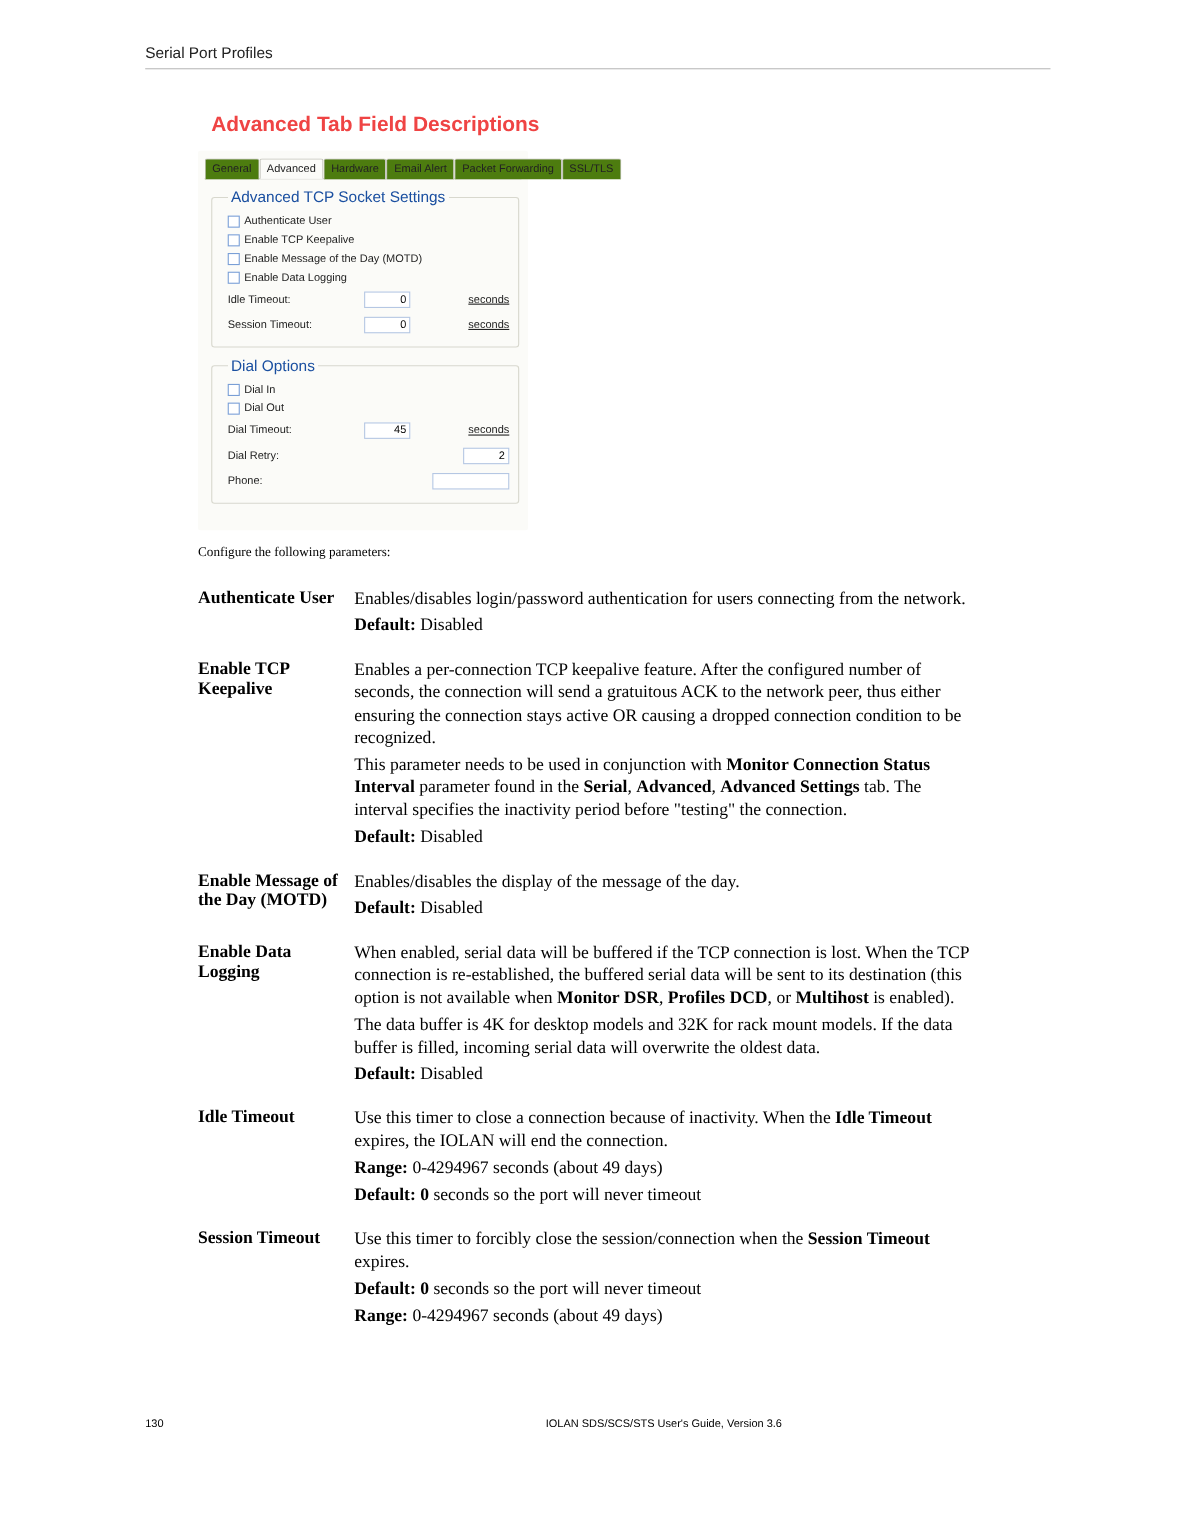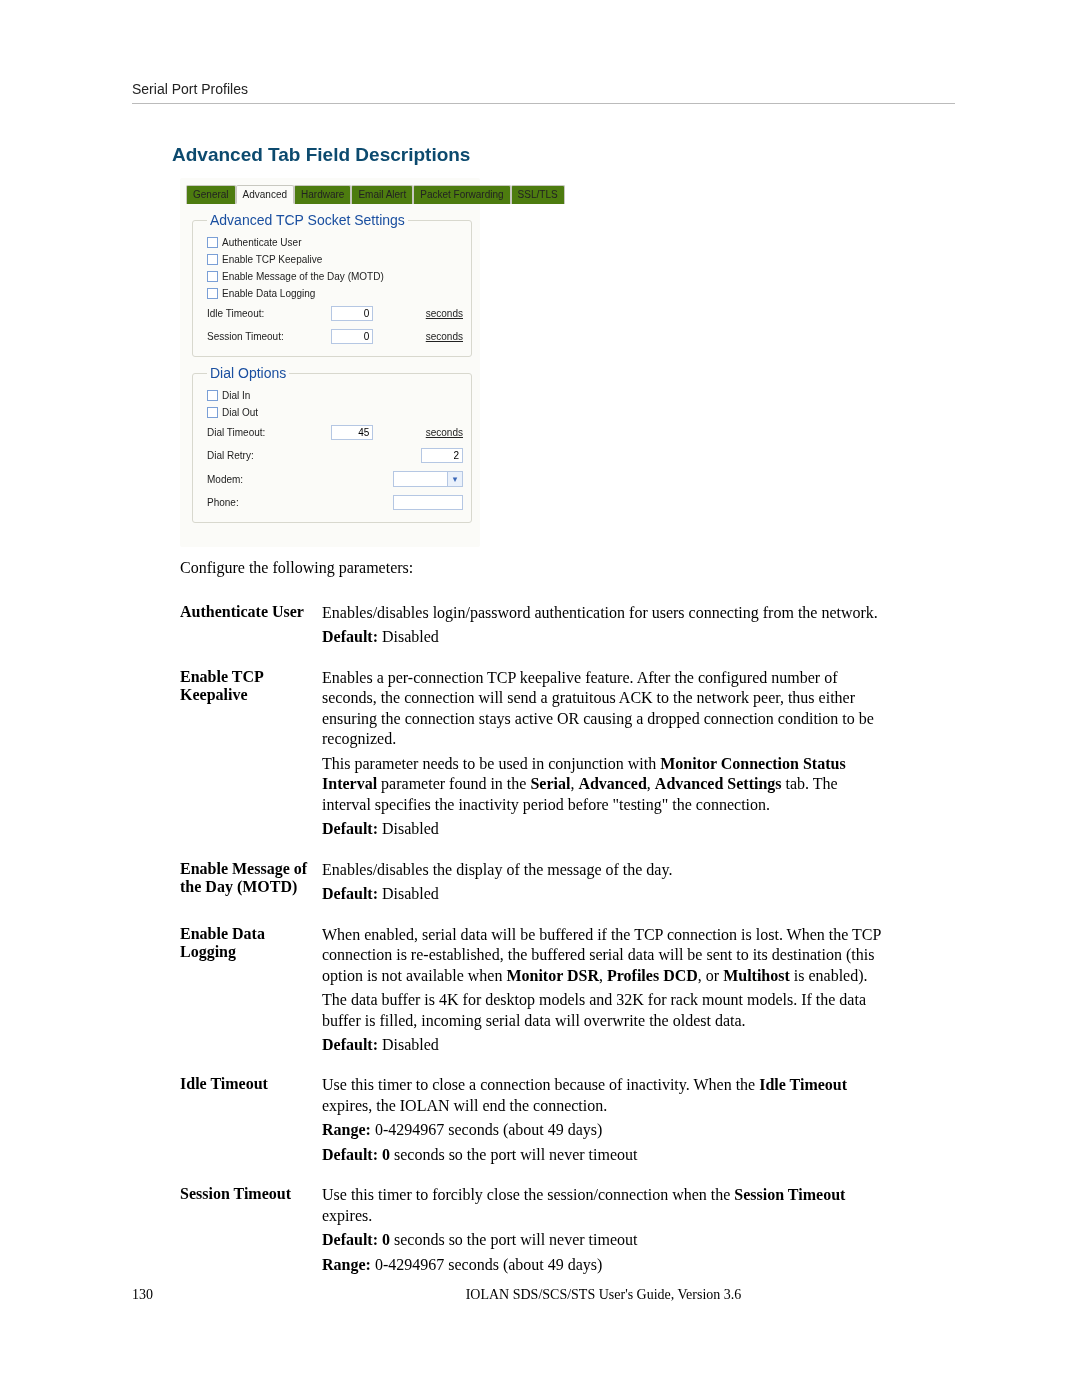--- a/index.html
+++ b/index.html
@@ -5,37 +5,37 @@
   body {
     margin: 0;
     padding: 0;
     font-family: "Times New Roman", Times, serif;
     font-size: 15px;
     color: #000;
     background: #fff;
     width: 1080px;
   }
   .page {
-    padding: 81px 125px 50px 132px;
+    padding: 40px 125px 50px 132px;
     box-sizing: border-box;
   }
   .header {
     font-family: Arial, Helvetica, sans-serif;
     font-size: 14px;
     color: #222;
     padding-bottom: 6px;
     border-bottom: 1px solid #bbb;
     margin-bottom: 40px;
   }
   .section-title {
     font-family: Arial, Helvetica, sans-serif;
     font-size: 19px;
     font-weight: bold;
-    color: #0c4a6e;
-    margin-left: 40px;
+    color: #ef4444;
+    margin-left: 60px;
     margin-bottom: 12px;
   }
   
   .panel {
     margin-left: 48px;
     width: 300px;
     background: #fbfbf8;
     border-radius: 2px;
     font-family: Tahoma, Arial, sans-serif;
     font-size: 10px;
@@ -129,43 +129,44 @@
     border-left: 1px solid #b5c7e3;
     text-align: center;
     color: #3a67b8;
     font-size: 9px;
     line-height: 14px;
   }
   
   .intro {
     margin-left: 48px;
     margin-top: 12px;
-    font-size: 16px;
+    font-size: 12px;
   }
   table.def {
     margin-left: 48px;
     margin-top: 18px;
     border-collapse: collapse;
     width: 720px;
     font-size: 16px;
   }
   table.def td {
     vertical-align: top;
     padding: 8px 6px 8px 0;
   }
   table.def td.term {
     width: 136px;
     font-weight: bold;
   }
   .desc p { margin: 0 12px 4px 0; line-height: 1.28; }
   .b { font-weight: bold; }
   .footer {
     position: relative;
-    font-family: Liberation Serif, serif;
-    font-size: 14px;
+    margin-top: 70px;
+    font-family: Liberation Sans, sans-serif;
+    font-size: 10px;
   }
   .footer .pageno {
     position: absolute;
     left: 0;
   }
   .footer .ftext {
     display: block;
     text-align: center;
     padding-left: 120px;
   }
@@ -234,27 +235,20 @@
       <div class="form-row">
         <span class="form-label">Dial Timeout:</span>
         <input class="num-input" value="45" style="">
         <span class="suffix">seconds</span>
       </div>
       <div class="form-row">
         <span class="form-label">Dial Retry:</span>
         <input class="num-input" value="2" style="">
       </div>
       <div class="form-row">
-        <span class="form-label">Modem:</span>
-        <span class="combo">
-          <span class="field"></span>
-          <span class="arrow">▾</span>
-        </span>
-      </div>
-      <div class="form-row">
         <span class="form-label">Phone:</span>
         <input class="txt-input" style="">
       </div>
     </fieldset>
   </div>
 
   <div class="intro">Configure the following parameters:</div>
 
   <table class="def">
     <tbody>

